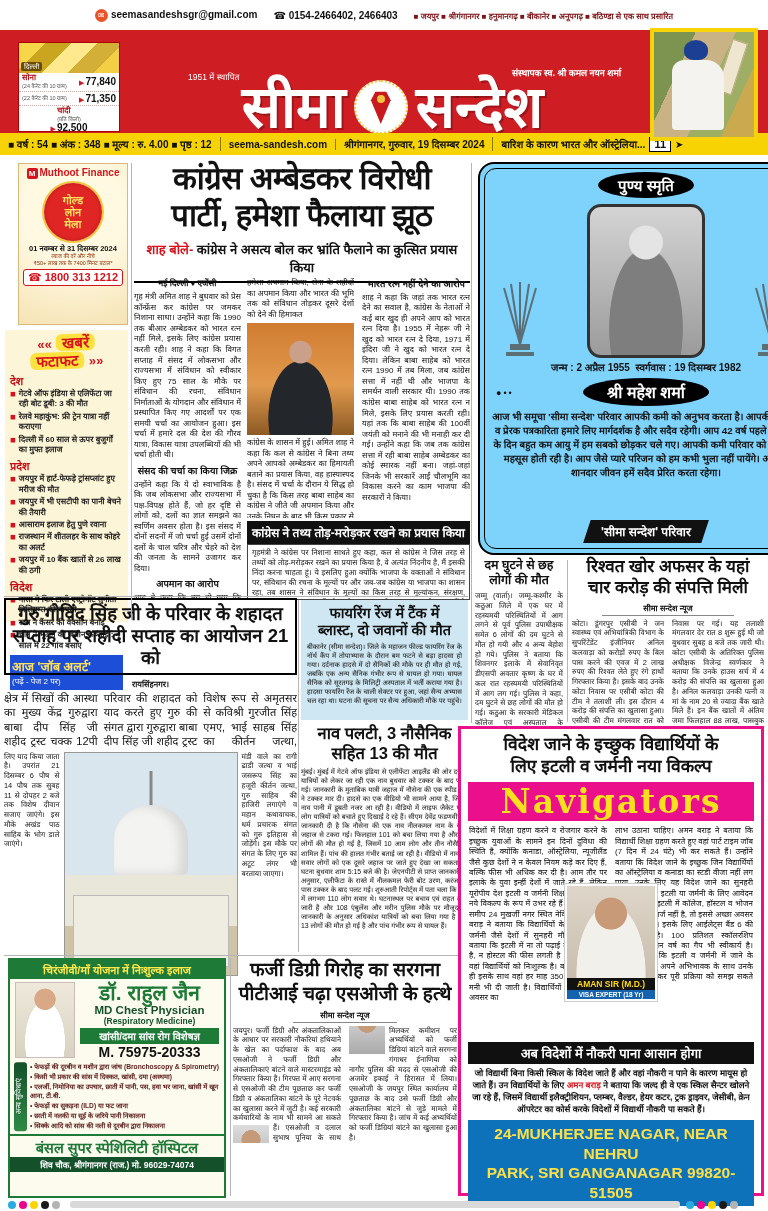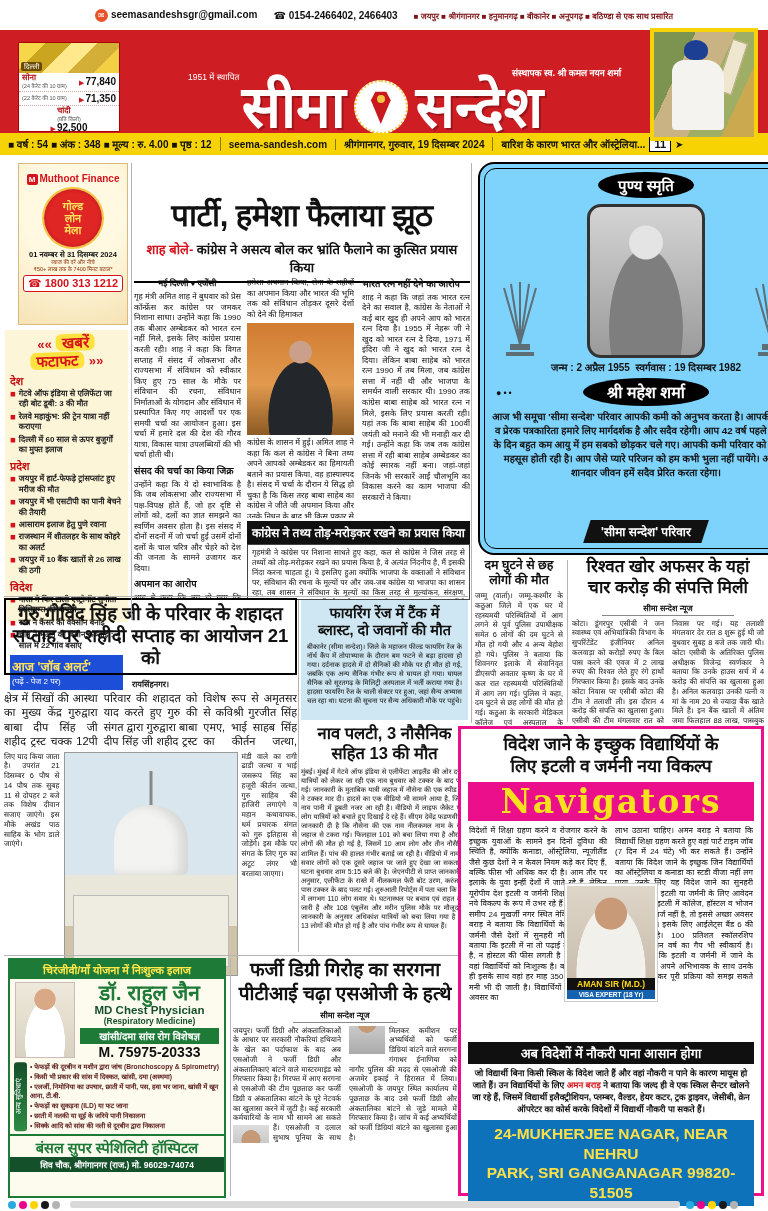--- a/index.html
+++ b/index.html
@@ -34,21 +34,21 @@
     background:linear-gradient(115deg,#7d9451 0 28%,#c9b385 28% 55%,#9fae65 55% 78%,#caa94f 78%);position:relative;}
   .cricket .bat{position:absolute;right:14px;top:8px;width:14px;height:52px;background:#efe6cf;border:1px solid #b9a77f;transform:rotate(18deg);}
   .cricket .body{position:absolute;left:18px;top:28px;width:52px;height:70px;background:#f4f3ef;border-radius:12px 18px 4px 4px;}
   .cricket .helm{position:absolute;left:30px;top:8px;width:24px;height:20px;background:#1c3f94;border-radius:50% 50% 40% 40%;}
   
   .infobar{left:0;top:133px;width:768px;height:22px;background:#f8d303;display:flex;align-items:center;font-size:10px;font-weight:bold;gap:0;}
   .ib-seg{padding:0 8px;border-right:1px solid #8a7a00;display:flex;align-items:center;gap:4px;white-space:nowrap;}
   .pgbadge{background:#fff;border:1.5px solid #000;padding:0 4px;font-size:11px;line-height:13px;}
   
   .muthoot{left:18px;top:163px;width:110px;height:162px;border:1px solid #d8b87e;background:radial-gradient(circle at 50% 30%,#fff9e2 0 40%,#f6e3b4);box-sizing:border-box;text-align:center;}
-  .mf-brand{color:#d6131c;font-weight:bold;font-size:10px;margin-top:9px;}
+  .mf-brand{color:#d6131c;font-weight:bold;font-size:10px;margin-top:3px;}
   .mf-logo{display:inline-block;width:11px;height:11px;background:#d6131c;color:#fff;font-size:8px;font-weight:bold;line-height:11px;border-radius:2px;margin-right:2px;}
   .mf-circle{width:58px;height:58px;margin:4px auto 2px;border-radius:50%;background:radial-gradient(circle,#e02525 0 60%,#a80f0f);color:#ffe15c;font-weight:bold;font-size:11px;line-height:1.1;display:flex;flex-direction:column;align-items:center;justify-content:center;box-shadow:0 0 0 2px #f3c642;}
   .mf-dates{font-size:7.5px;font-weight:bold;margin-top:2px;}
   .mf-small{font-size:5.5px;color:#8a2a00;line-height:1.2;}
   .mf-phone{margin:3px 4px 0;background:#fff;border:1px solid #d6131c;color:#d6131c;font-weight:bold;font-size:11px;padding:1px 0;border-radius:3px;}
   .fatafat{left:5px;top:330px;width:123px;height:292px;background:#fdf5d7;box-sizing:border-box;padding:4px 5px;}
   .ff-head{text-align:center;transform:rotate(-2deg);margin-bottom:3px;}
   .ff-line{display:inline-block;background:#ffe23e;color:#d6131c;font-weight:900;font-size:15px;padding:0 6px;border-radius:6px;line-height:1.15;}
   .ff-chev{color:#d6131c;font-weight:900;font-size:13px;}
   .ff-sec{color:#c41118;font-weight:bold;font-size:11px;margin:3px 0 1px;}
@@ -57,21 +57,21 @@
   .joballert{margin-top:4px;background:#1d4ed8;color:#fff;text-align:left;padding:3px 2px 4px;}
   .ja1{font-size:12.5px;font-weight:bold;color:#ffe15c;}
   .ja2{font-size:8px;color:#fff;}
   
   .lead{left:134px;top:160px;width:336px;height:440px;}
   .lead h1{margin:0;font-size:31px;line-height:1.2;text-align:center;font-weight:900;letter-spacing:-.5px;}
   .leadsub{text-align:center;font-size:13px;font-weight:bold;margin-top:6px;border-bottom:2px solid #000;padding-bottom:5px;}
   .red{color:#d6131c;}
   .byline{text-align:center;font-size:8.5px;font-weight:bold;margin-bottom:3px;}
   .lcol{position:absolute;font-size:8px;}
-  .lsub{font-size:9.5px;font-weight:bold;text-align:left;margin:4px 0 2px;}
+  .lsub{font-size:9.5px;font-weight:bold;text-align:center;margin:4px 0 2px;}
   .photo-shah{width:100%;height:112px;margin:3px 0;background:
      radial-gradient(circle at 50% 26%,#caa08a 0 11%,transparent 12%),
      radial-gradient(ellipse at 50% 85%,#23262b 0 42%,transparent 43%),
      linear-gradient(180deg,#d07c31,#e29a4e 55%,#8c5a24);}
   .boxhead{position:absolute;left:113px;top:361px;width:223px;background:#101010;color:#fff;font-weight:bold;font-size:12px;text-align:center;padding:3px 2px;box-sizing:border-box;}
   .boxbody{position:absolute;left:113px;top:384px;width:223px;height:56px;border:1px solid #444;box-sizing:border-box;padding:3px 4px;font-size:7.6px;}
   
   .obit{left:478px;top:162px;width:336px;height:393px;border:2.5px solid #000;border-radius:16px;box-sizing:border-box;background:#7dd3fc;}
   .obit-inner{position:absolute;left:4px;top:4px;right:4px;bottom:4px;border:1px solid #000;border-radius:12px;}
   .obit-head{position:absolute;left:50%;top:8px;transform:translateX(-50%);background:#000;color:#fff;font-weight:bold;font-size:15px;padding:3px 20px;border-radius:50%;white-space:nowrap;}
@@ -285,21 +285,21 @@
         <span class="ff-bullet">◼</span>
         <span>चीन ने भूटान की जमीन कब्जाई : 4 साल में 22 गांव बसाए</span>
       </div>
     <div class="joballert">
       <div class="ja1">आज 'जॉब अलर्ट'</div>
       <div class="ja2">(पढ़ें - पेज 2 पर)</div>
     </div>
   </div>
 
   <div class="abs lead">
-    <h1><br><span>पार्टी, हमेशा फैलाया झूठ</span></h1>
+    <h1><span>कांग्रेस अम्बेडकर विरोधी</span><br><span>पार्टी, हमेशा फैलाया झूठ</span></h1>
     <div class="leadsub"><span class="red">शाह बोले-</span><span> कांग्रेस ने असत्य बोल कर भ्रांति फैलाने का कुत्सित प्रयास किया</span></div>
     <div class="lcol jtxt hid" style="left:0;top:118px;width:107px;height:320px;">
       <div class="byline">नई दिल्ली ♦ एजेंसी</div>
       <span>गृह मंत्री अमित शाह ने बुधवार को प्रेस कॉन्फ्रेंस कर कांग्रेस पर जमकर निशाना साधा। उन्होंने कहा कि 1990 तक बीआर अम्बेडकर को भारत रत्न नहीं मिले, इसके लिए कांग्रेस प्रयास करती रही। शाह ने कहा कि विगत सप्ताह में संसद में लोकसभा और राज्यसभा में संविधान को स्वीकार किए हुए 75 साल के मौके पर संविधान की रचना, संविधान निर्माताओं के योगदान और संविधान में प्रस्थापित किए गए आदर्शों पर एक समयी चर्चा का आयोजन हुआ। इस चर्चा में हमारे दल की देश की गौरव यात्रा, विकास यात्रा उपलब्धियों की भी चर्चा होती थी।</span>
       <div class="lsub">संसद की चर्चा का किया जिक्र</div>
       <span>उन्होंने कहा कि ये दो स्वाभाविक है कि जब लोकसभा और राज्यसभा में पक्ष-विपक्ष होते हैं, जो हर दृष्टि से लोगों को, दलों का ज्ञात समझने का स्वर्णिम अवसर होता है। इस संसद में दोनों सदनों में जो चर्चा हुई उसमें दोनों दलों के चाल चरित्र और चेहरे को देश की जनता के सामने उजागर कर दिया।</span>
       <div class="lsub">अपमान का आरोप</div>
       <span>शाह ने कहा कि तय हो गया कि कांग्रेस अम्बेडकर जी की विरोधी पार्टी है, कांग्रेस आरक्षण विरोधी और संविधान विरोधी पार्टी है। कांग्रेस ने सावरकर जी का भी अपमान किया, कांग्रेस ने आपातकाल लगाकर संविधान के सारे मूल्यों की धज्जियां उड़ा दी, सारी सम्मान को भी ताक तक दरकिनार किया, न्यायपालिका का</span>
     </div>
     <div class="lcol jtxt hid" style="left:113px;top:118px;width:107px;height:240px;">

